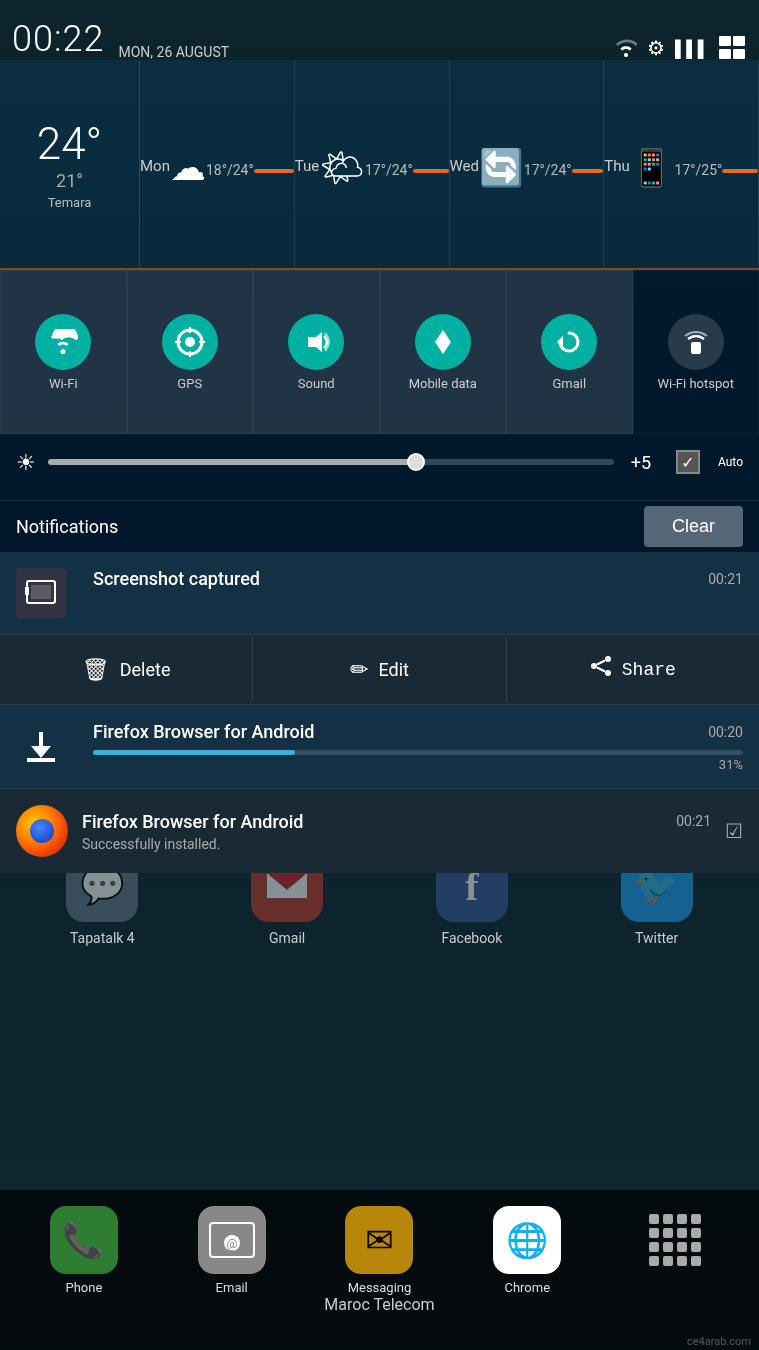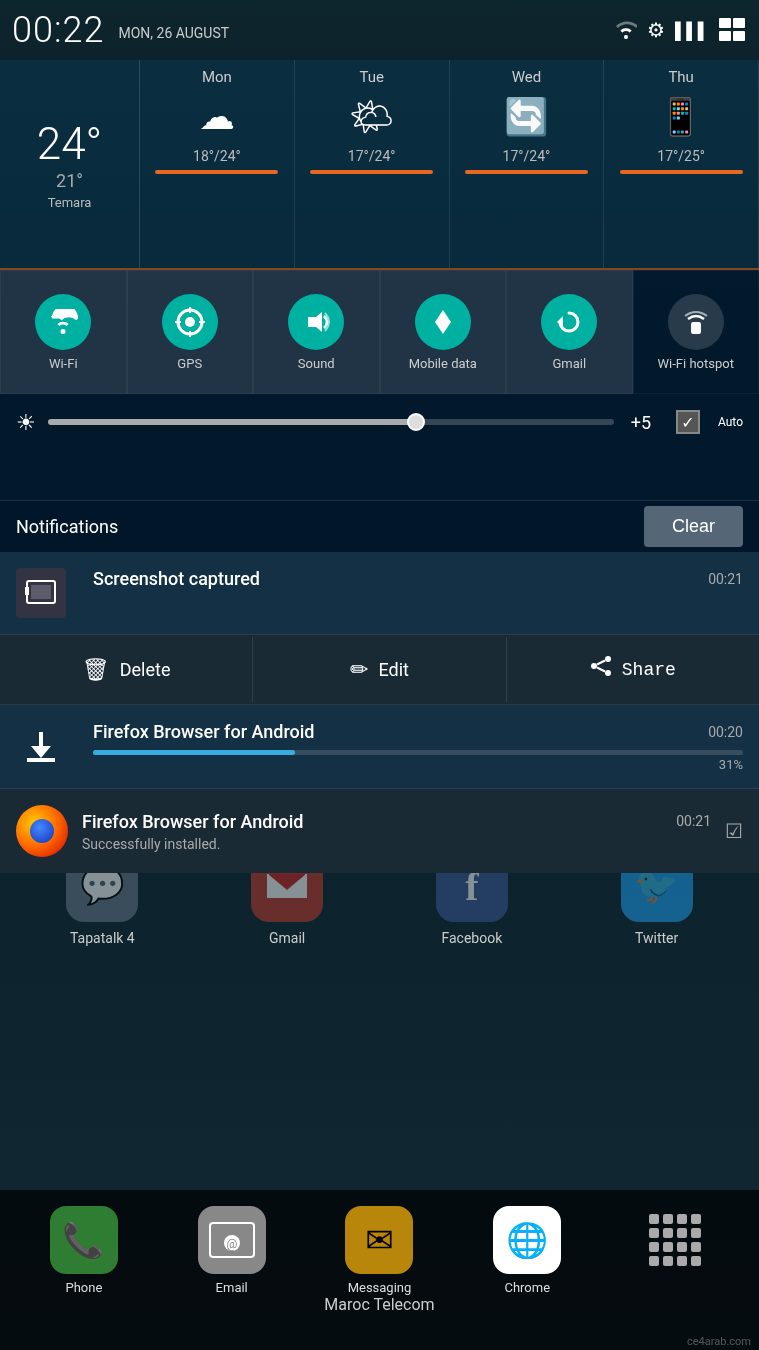--- a/index.html
+++ b/index.html
@@ -12,21 +12,21 @@
       position: relative;
     }
 
     
     #status-bar {
       position: absolute;
       top: 0; left: 0; right: 0;
       height: 60px;
       background: rgba(0,0,0,0.5);
       display: flex;
-      align-items: center;
+      align-items: flex-end;
       padding: 0 12px;
       z-index: 100;
     }
     #clock {
       font-size: 38px;
       font-weight: 300;
       color: #fff;
       letter-spacing: 2px;
     }
     #status-icons-right {
@@ -53,21 +53,20 @@
       background: rgba(0,30,50,0.6);
       display: flex;
       align-items: stretch;
       z-index: 10;
       border-bottom: 2px solid rgba(255,100,0,0.5);
     }
 
     .weather-day {
       flex: 1;
       display: flex;
-      flex-direction: column;
       align-items: center;
       justify-content: flex-start;
       padding-top: 8px;
       border-right: 1px solid rgba(255,255,255,0.1);
       color: #fff;
     }
     .weather-day-name {
       font-size: 15px;
       color: #ccc;
       margin-bottom: 4px;
@@ -108,21 +107,21 @@
       left: 0; right: 0;
       height: 230px;
       background: rgba(0,20,40,0.85);
       z-index: 20;
       display: flex;
       flex-direction: column;
     }
     #qs-icons-row {
       display: flex;
       align-items: stretch;
-      height: 124px;
+      height: 164px;
     }
     .qs-item {
       flex: 1;
       display: flex;
       flex-direction: column;
       align-items: center;
       justify-content: center;
       color: #fff;
       border: 1px solid rgba(255,255,255,0.05);
       cursor: pointer;

